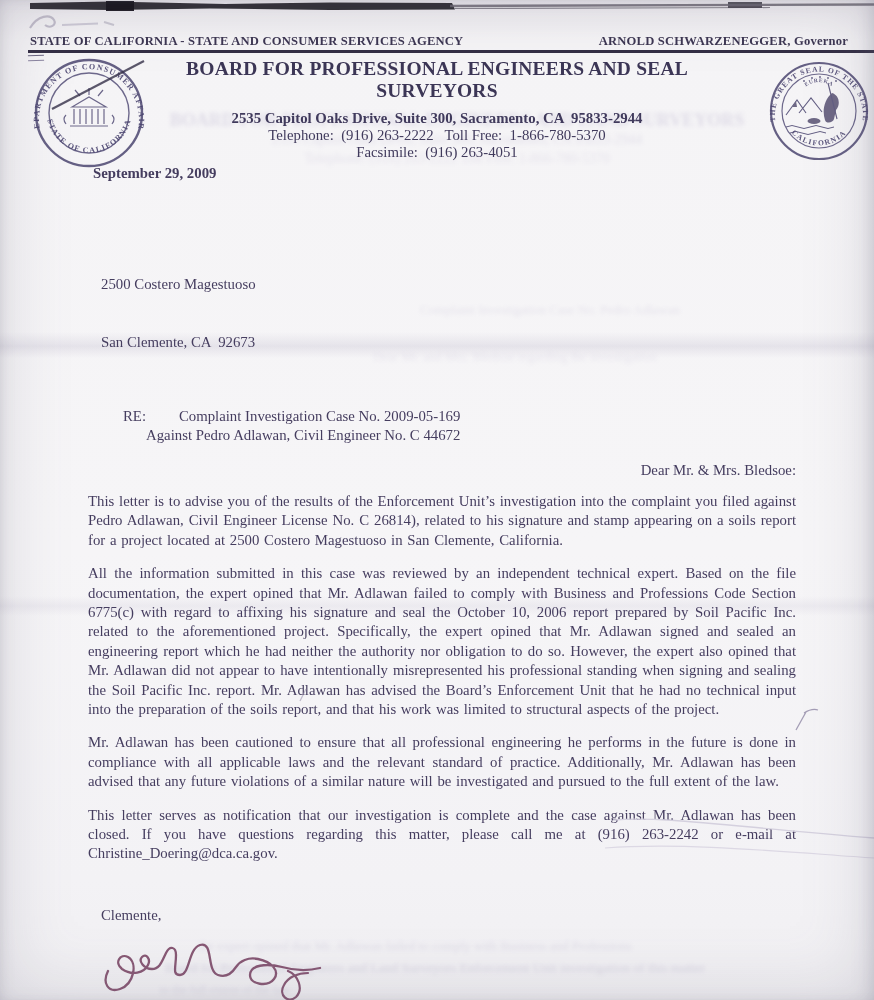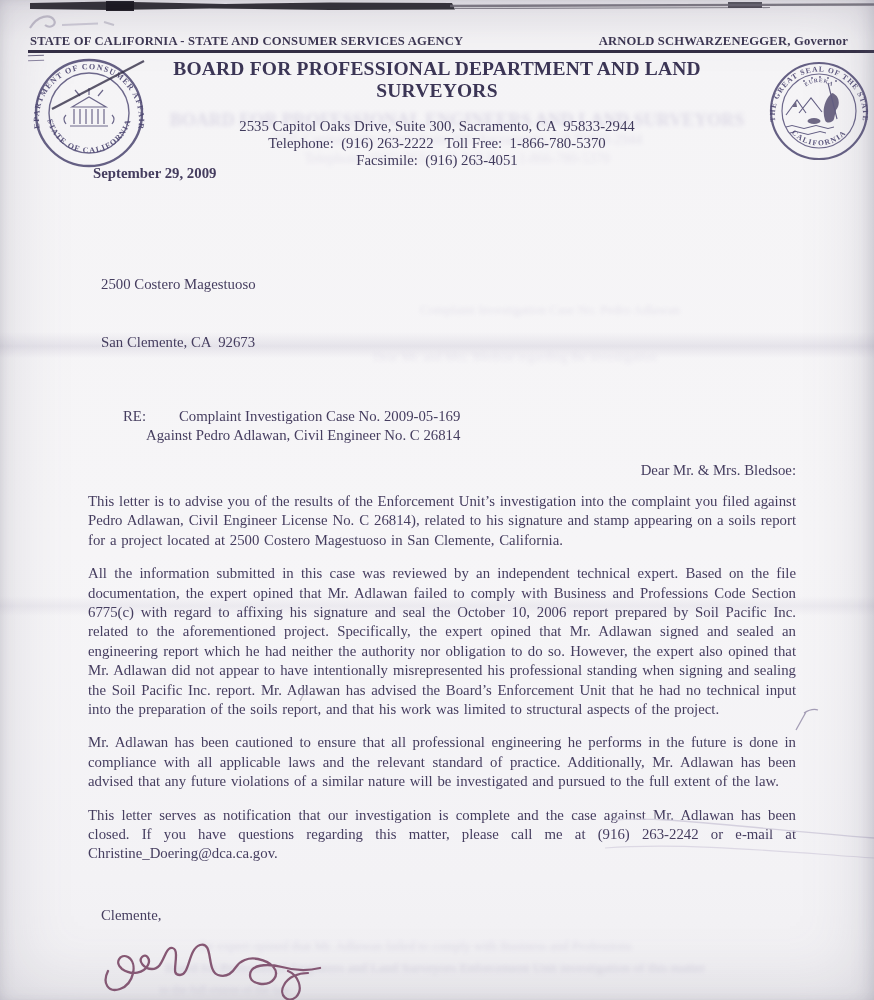--- a/index.html
+++ b/index.html
@@ -31,21 +31,21 @@
   .rule{position:absolute;left:28px;right:0;top:50px;height:3px;background:#332e44;}
   .rule-tick{position:absolute;left:28px;top:55px;width:16px;height:4px;
     border-top:1.5px solid #6b6580;border-bottom:1.5px solid #8a84a0;transform:rotate(-2deg);}
 
   .letterhead{
     position:absolute;left:140px;right:140px;top:58px;
     text-align:center;color:#403a5c;
   }
   .board-name{font-size:19.5px;font-weight:bold;letter-spacing:.2px;color:#3c3656;}
   .lh-line{font-size:14.8px;line-height:17.2px;white-space:pre-wrap;}
-  .lh-line.first{margin-top:16px;}
+  .lh-line.first{margin-top:8px;font-weight:bold;}
 
   .ghost{position:absolute;color:#8d82b0;filter:blur(2px);pointer-events:none;text-align:center;white-space:nowrap;}
   .g-title{left:150px;right:110px;top:110px;font-size:18px;font-weight:bold;opacity:.22;}
   .g-addr{left:150px;right:110px;top:132px;font-size:14px;opacity:.18;}
   .g-phone{left:150px;right:110px;top:151px;font-size:14px;opacity:.15;}
   .g-mid1{left:370px;top:302px;width:360px;font-size:13px;opacity:.16;overflow:hidden;}
   .g-mid2{left:300px;top:349px;width:430px;font-size:13px;opacity:.14;overflow:hidden;}
   .g-bot1{left:95px;top:938px;width:640px;font-size:13px;opacity:.2;overflow:hidden;}
   .g-bot2{left:85px;top:960px;width:700px;font-size:13.5px;opacity:.26;overflow:hidden;}
   .g-bot3{left:95px;top:983px;width:260px;font-size:12px;opacity:.2;overflow:hidden;}
@@ -105,21 +105,21 @@
   <div class="ghost g-title">BOARD FOR PROFESSIONAL ENGINEERS AND LAND SURVEYORS</div>
   <div class="ghost g-addr">2535 Capitol Oaks Drive, Suite 300, Sacramento, CA 95833-2944</div>
   <div class="ghost g-phone">Telephone: (916) 263-2222 Toll Free: 1-866-780-5370</div>
   <div class="ghost g-mid1">Complaint Investigation Case No. Pedro Adlawan</div>
   <div class="ghost g-mid2">Dear Mr. and Mrs. Bledsoe regarding the investigation</div>
   <div class="ghost g-bot1">the expert opined that Mr. Adlawan failed to comply with Business and Professions</div>
   <div class="ghost g-bot2">Board for Professional Engineers and Land Surveyors Enforcement Unit investigation of this matter</div>
   <div class="ghost g-bot3">to the full extent of the law</div>
 
   <div class="letterhead">
-    <div class="board-name">BOARD FOR PROFESSIONAL DEPARTMENT AND LAND SURVEYORS</div>
+    <div class="board-name">BOARD FOR PROFESSIONAL ENGINEERS AND SEAL SURVEYORS</div>
     <div class="lh-line first">2535 Capitol Oaks Drive, Suite 300, Sacramento, CA  95833-2944</div>
     <div class="lh-line">Telephone:  (916) 263-2222   Toll Free:  1-866-780-5370</div>
     <div class="lh-line">Facsimile:  (916) 263-4051</div>
   </div>
 
   <svg class="seal seal-left" width="122" height="116" viewBox="0 0 122 116">
     <defs>
       <path id="ls-top" d="M 12,74 A 50,50 0 1 1 110,74"></path>
       <path id="ls-bot" d="M 19,64 A 43,43 0 0 0 103,64"></path>
     </defs>
@@ -179,21 +179,21 @@
 
     <div class="addr">
       <div>2500 Costero Magestuoso</div>
       <div>San Clemente, CA  92673</div>
     </div>
 
     <div class="re">
       <span class="re-label">RE:</span>
       <span>
         <div>Complaint Investigation Case No. 2009-05-169</div>
-        <div>Against Pedro Adlawan, Civil Engineer No. C 26814</div>
+        <div>Against Pedro Adlawan, Civil Engineer No. C 44672</div>
       </span>
     </div>
 
     <div class="salutation">Dear Mr. &amp; Mrs. Bledsoe:</div>
 
     <p>This letter is to advise you of the results of the Enforcement Unit’s investigation into the complaint you filed against Pedro Adlawan, Civil Engineer License No. C 26814), related to his signature and stamp appearing on a soils report for a project located at 2500 Costero Magestuoso in San Clemente, California.</p>
     <p>All the information submitted in this case was reviewed by an independent technical expert. Based on the file documentation, the expert opined that Mr. Adlawan failed to comply with Business and Professions Code Section 6775(c) with regard to affixing his signature and seal the October 10, 2006 report prepared by Soil Pacific Inc. related to the aforementioned project. Specifically, the expert opined that Mr. Adlawan signed and sealed an engineering report which he had neither the authority nor obligation to do so. However, the expert also opined that Mr. Adlawan did not appear to have intentionally misrepresented his professional standing when signing and sealing the Soil Pacific Inc. report. Mr. Adlawan has advised the Board’s Enforcement Unit that he had no technical input into the preparation of the soils report, and that his work was limited to structural aspects of the project.</p>
     <p>Mr. Adlawan has been cautioned to ensure that all professional engineering he performs in the future is done in compliance with all applicable laws and the relevant standard of practice. Additionally, Mr. Adlawan has been advised that any future violations of a similar nature will be investigated and pursued to the full extent of the law.</p>
     <p>This letter serves as notification that our investigation is complete and the case against Mr. Adlawan has been closed. If you have questions regarding this matter, please call me at (916) 263-2242 or e-mail at Christine_Doering@dca.ca.gov.</p>
 

